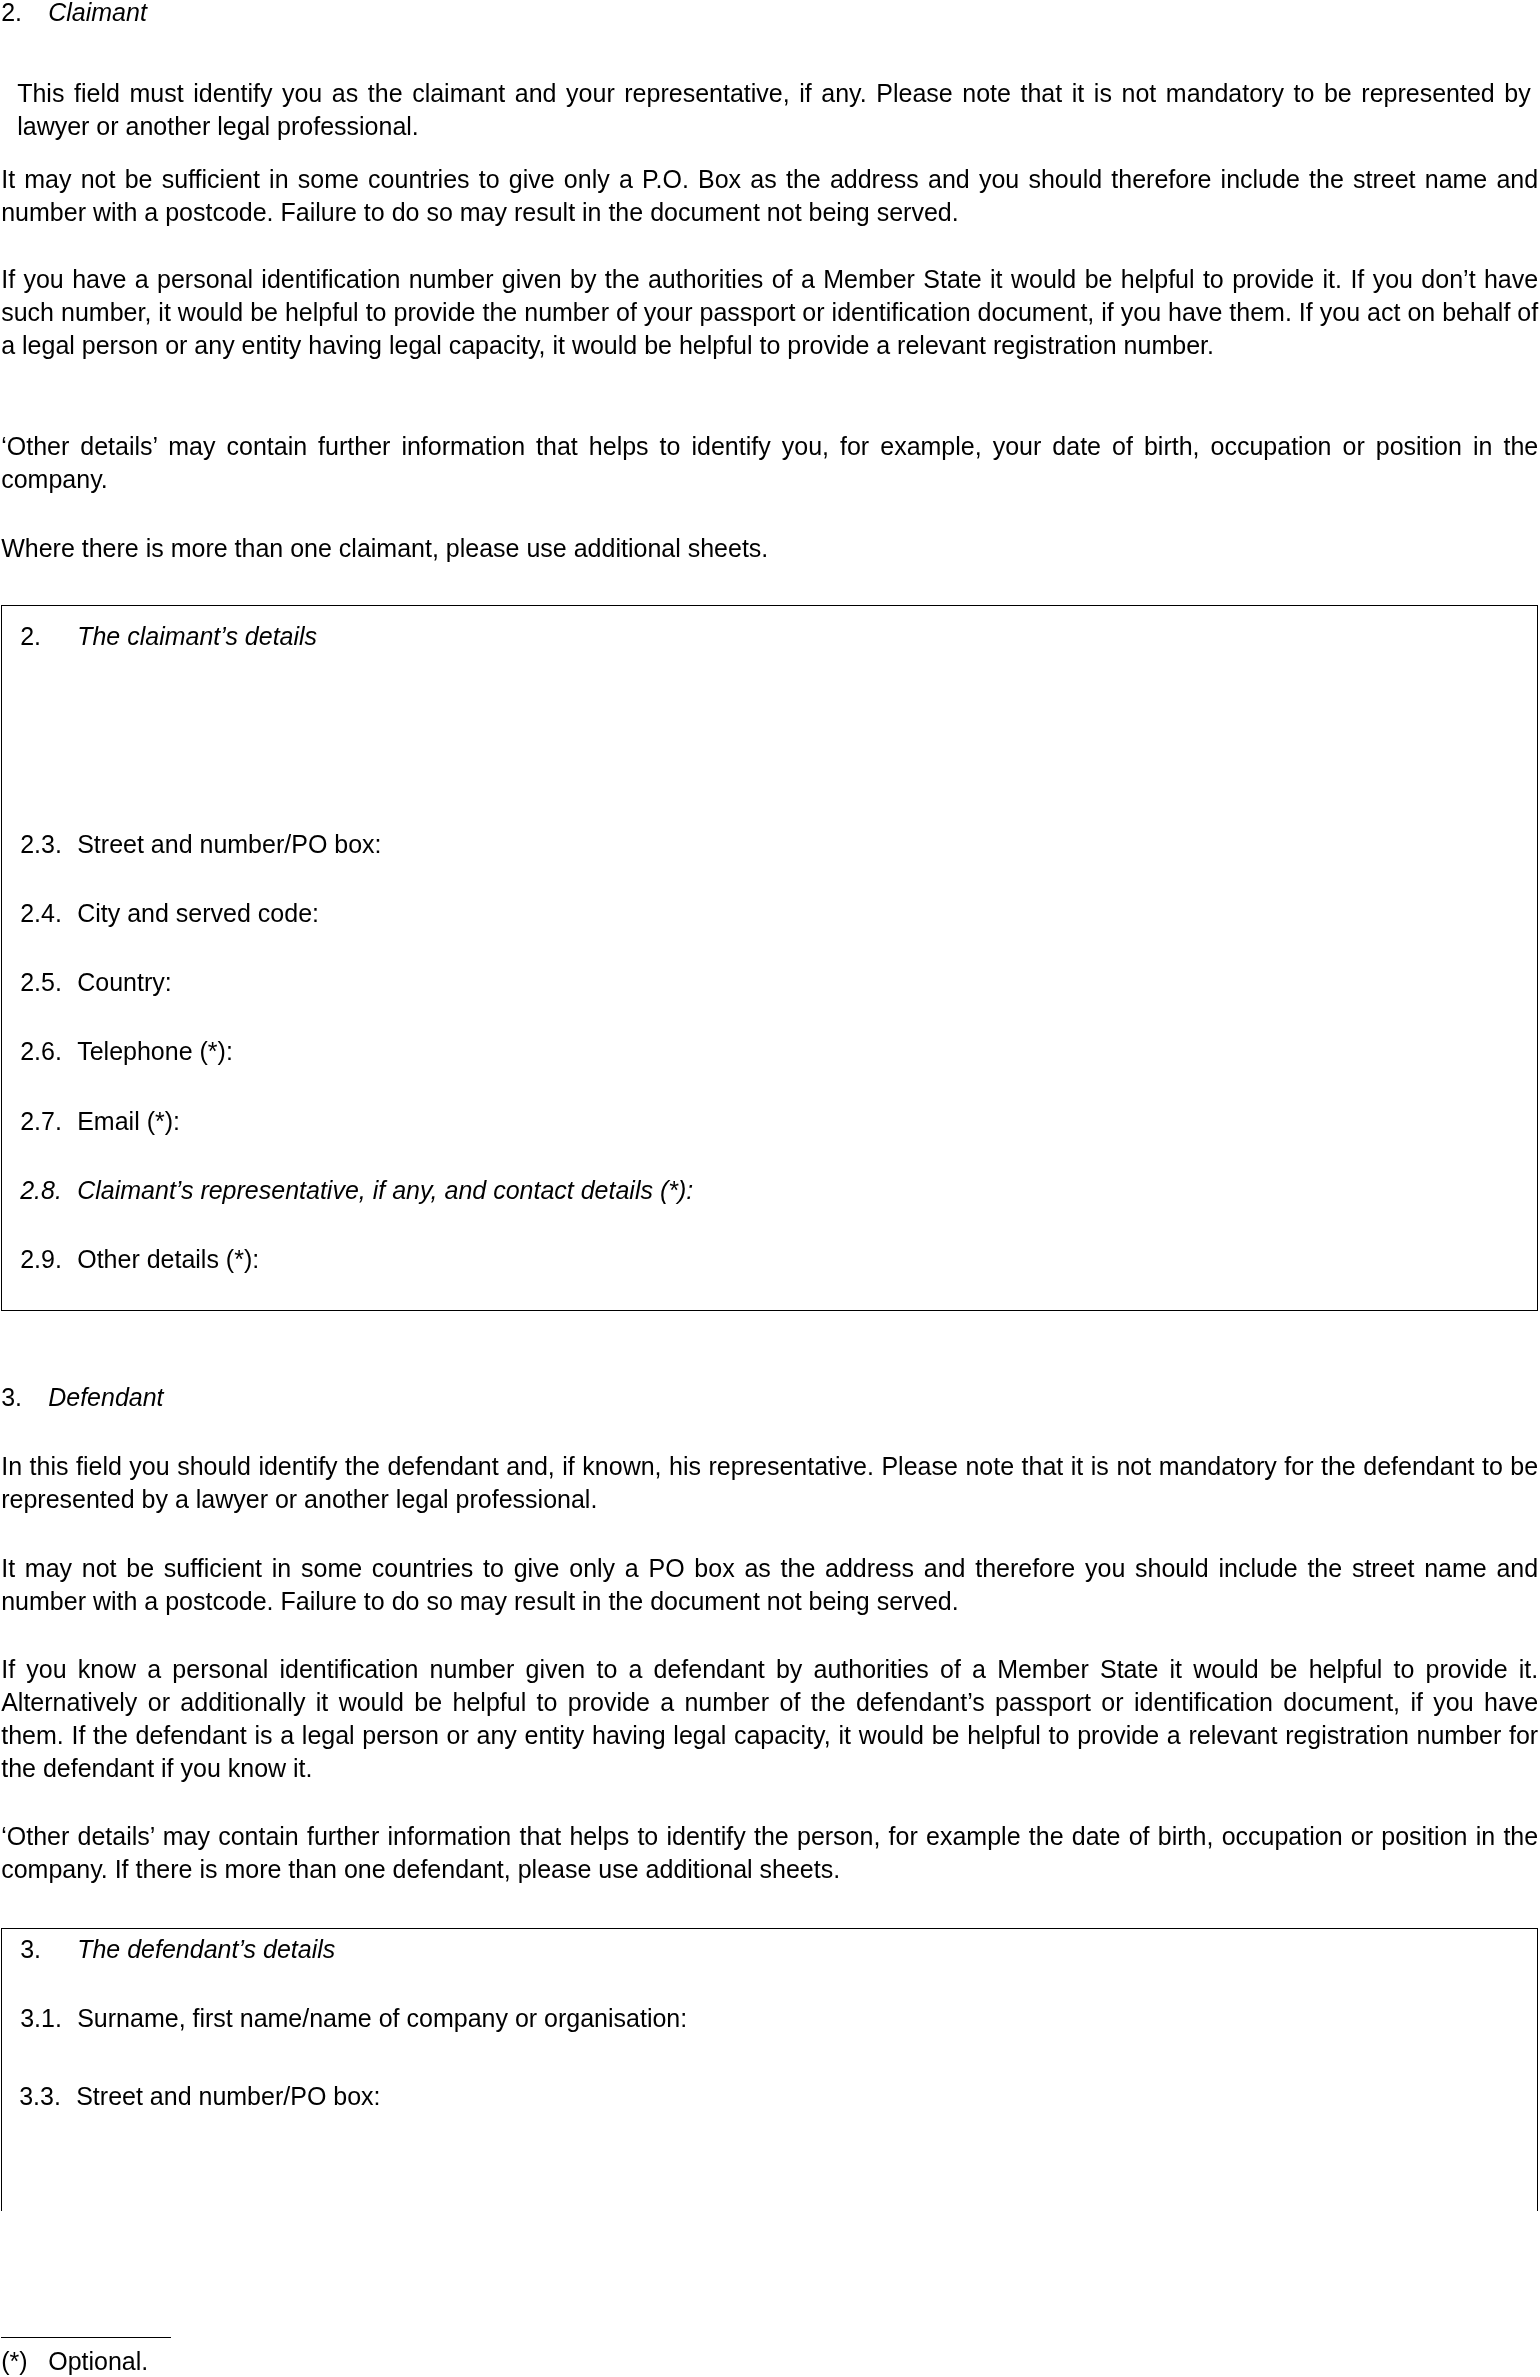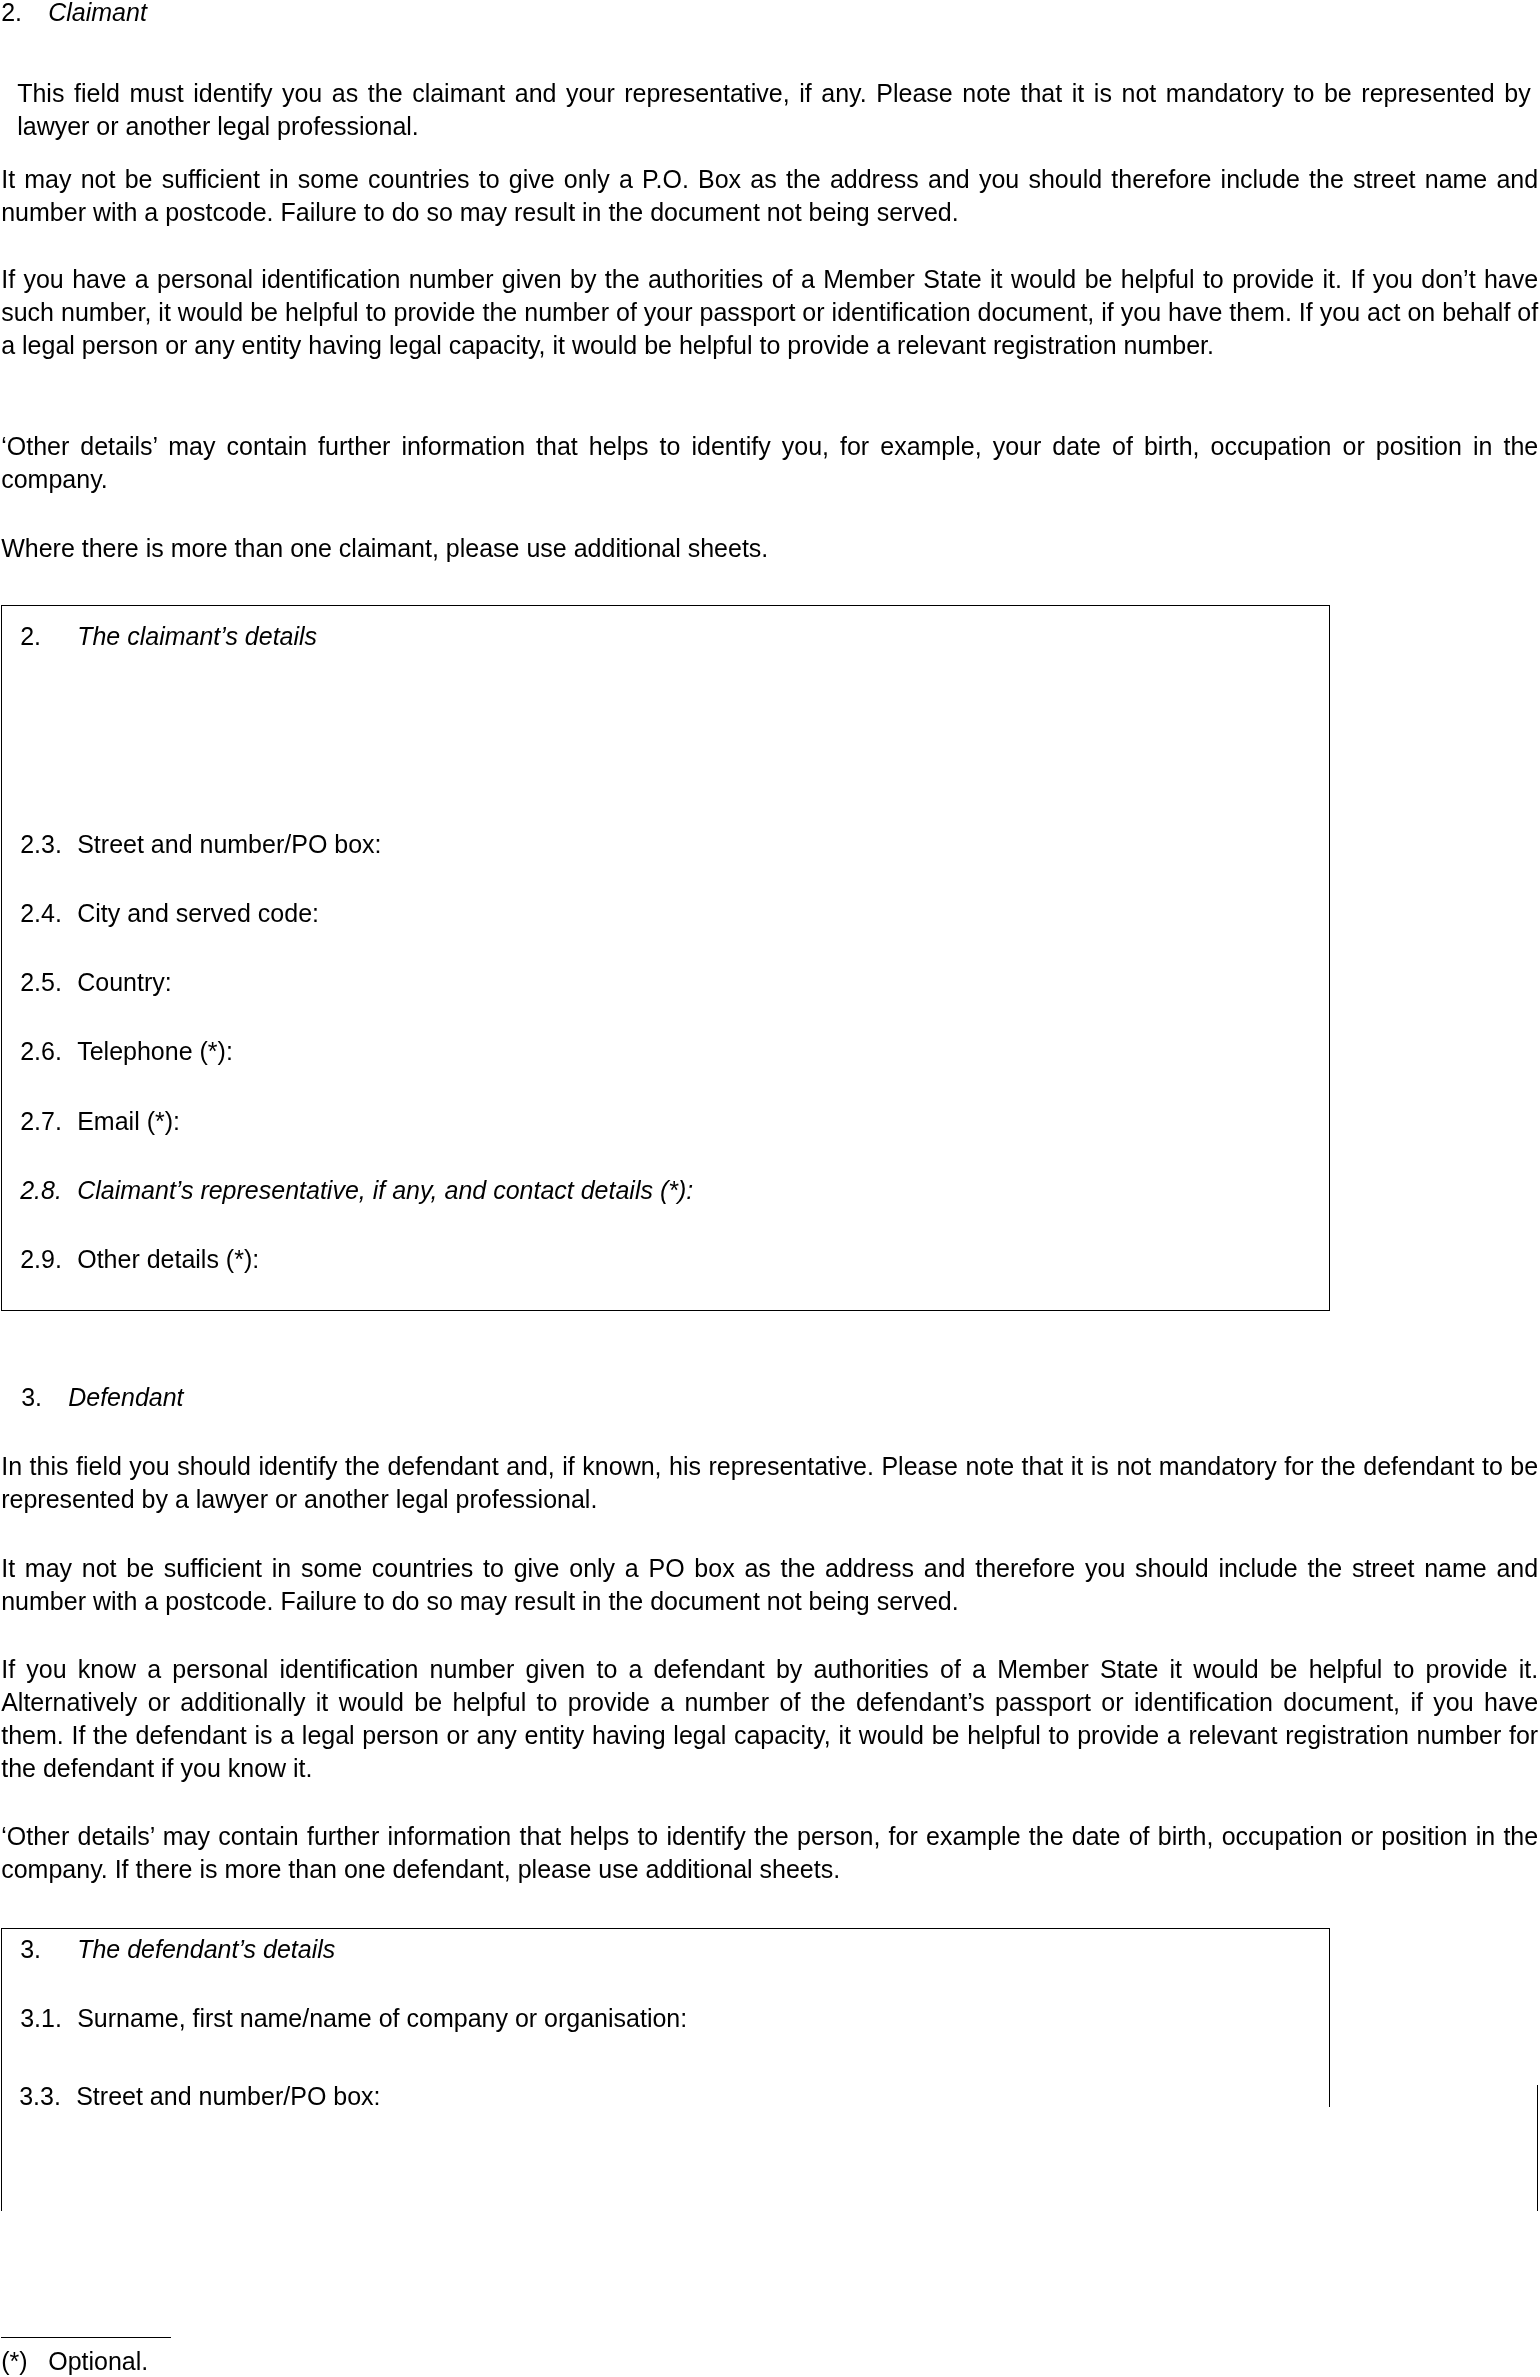--- a/index.html
+++ b/index.html
@@ -6,21 +6,21 @@
   body {
     width: 1540px; height: 2377px; position: relative; overflow: hidden;
     font-family: "Liberation Sans", sans-serif; color: #000000;
     font-size: 25px; line-height: 33px;
   }
   .page { position: absolute; left: 1.2px; top: 0; width: 1537px; }
   .heading { position: absolute; left: 0; white-space: nowrap; }
   .heading .num { display: inline-block; width: 47px; }
   .heading .title { font-style: italic; }
   .para { position: absolute; left: 0; width: 1537px; text-align: justify; text-align-last: left; }
-  .box { position: absolute; left: 0; width: 1329px; box-sizing: border-box; }
+  .box { position: absolute; left: 0; width: 1537px; box-sizing: border-box; }
   .box.closed { border: 1.8px solid #000; }
   .box.open { border: 1.8px solid #000; border-bottom: none; margin-top: 23px; }
   .box .row { position: absolute; left: 18px; white-space: nowrap; }
   .box .row .num { display: inline-block; width: 57px; }
   .box .row.head .title { font-style: italic; }
   .fn-rule { position: absolute; left: 0; top: 2337px; width: 170px; height: 0; border-top: 1.8px solid #000; }
   .footnote { position: absolute; left: 0; top: 2345px; white-space: nowrap; }
   .footnote .mark { display: inline-block; width: 47px; }
 </style>
 </head>
@@ -58,21 +58,21 @@
       <span class="num">2.7.</span><span>Email (*):</span>
     </div>
     <div class="row" style="top:568px;font-style:italic;">
       <span class="num">2.8.</span><span>Claimant’s representative, if any, and contact details (*):</span>
     </div>
     <div class="row" style="top:637px;">
       <span class="num">2.9.</span><span>Other details (*):</span>
     </div>
   </div>
 
-  <div class="heading" style="top:1381px;padding-left:20px;">
+  <div class="heading" style="top:1381px;">
     <span class="num">3.</span><span class="title">Defendant</span>
   </div>
 
   <p class="para" style="top:1450px;margin:0;">In this field you should identify the defendant and, if known, his representative. Please note that it is not mandatory for the defendant to be represented by a lawyer or another legal professional.</p>
   <p class="para" style="top:1552px;margin:0;">It may not be sufficient in some countries to give only a PO box as the address and therefore you should include the street name and number with a postcode. Failure to do so may result in the document not being served.</p>
   <p class="para" style="top:1653px;margin:0;">If you know a personal identification number given to a defendant by authorities of a Member State it would be helpful to provide it. Alternatively or additionally it would be helpful to provide a number of the defendant’s passport or identification document, if you have them. If the defendant is a legal person or any entity having legal capacity, it would be helpful to provide a relevant registration number for the defendant if you know it.</p>
   <p class="para" style="top:1820px;margin:0;">‘Other details’ may contain further information that helps to identify the person, for example the date of birth, occupation or position in the company. If there is more than one defendant, please use additional sheets.</p>
 
   <div class="box open" style="top:1905px;height:179px;">
     <div class="row head" style="top:4.2px;">

